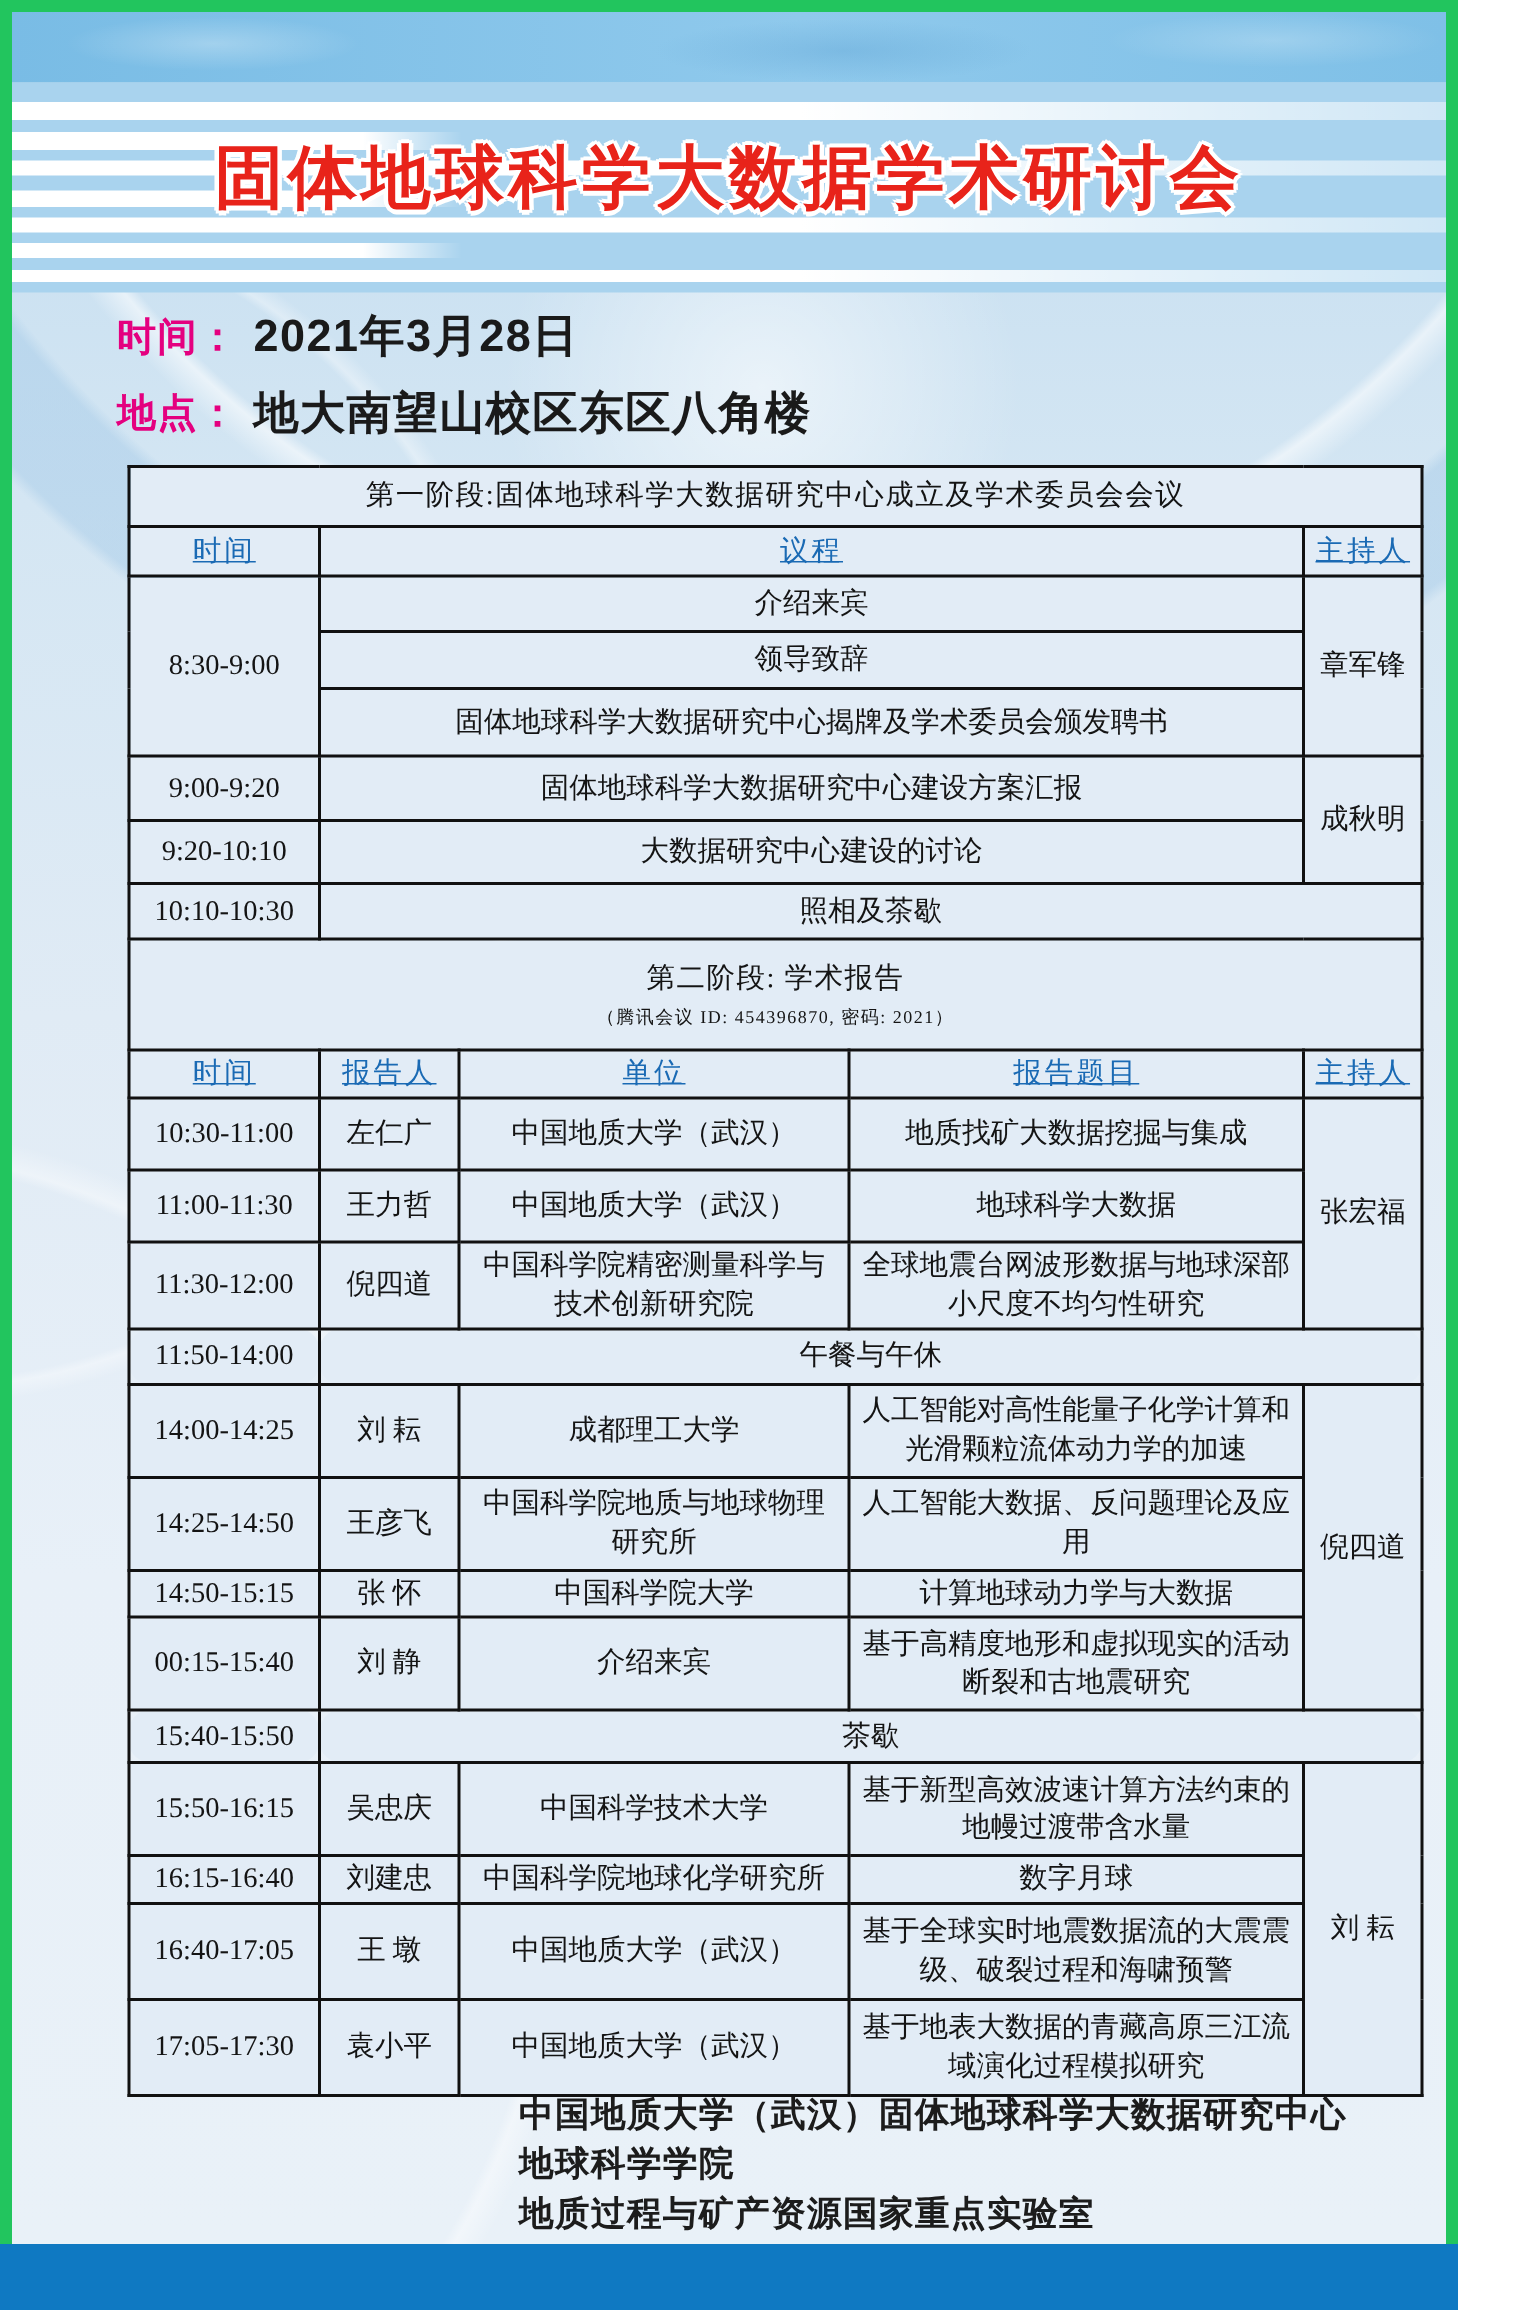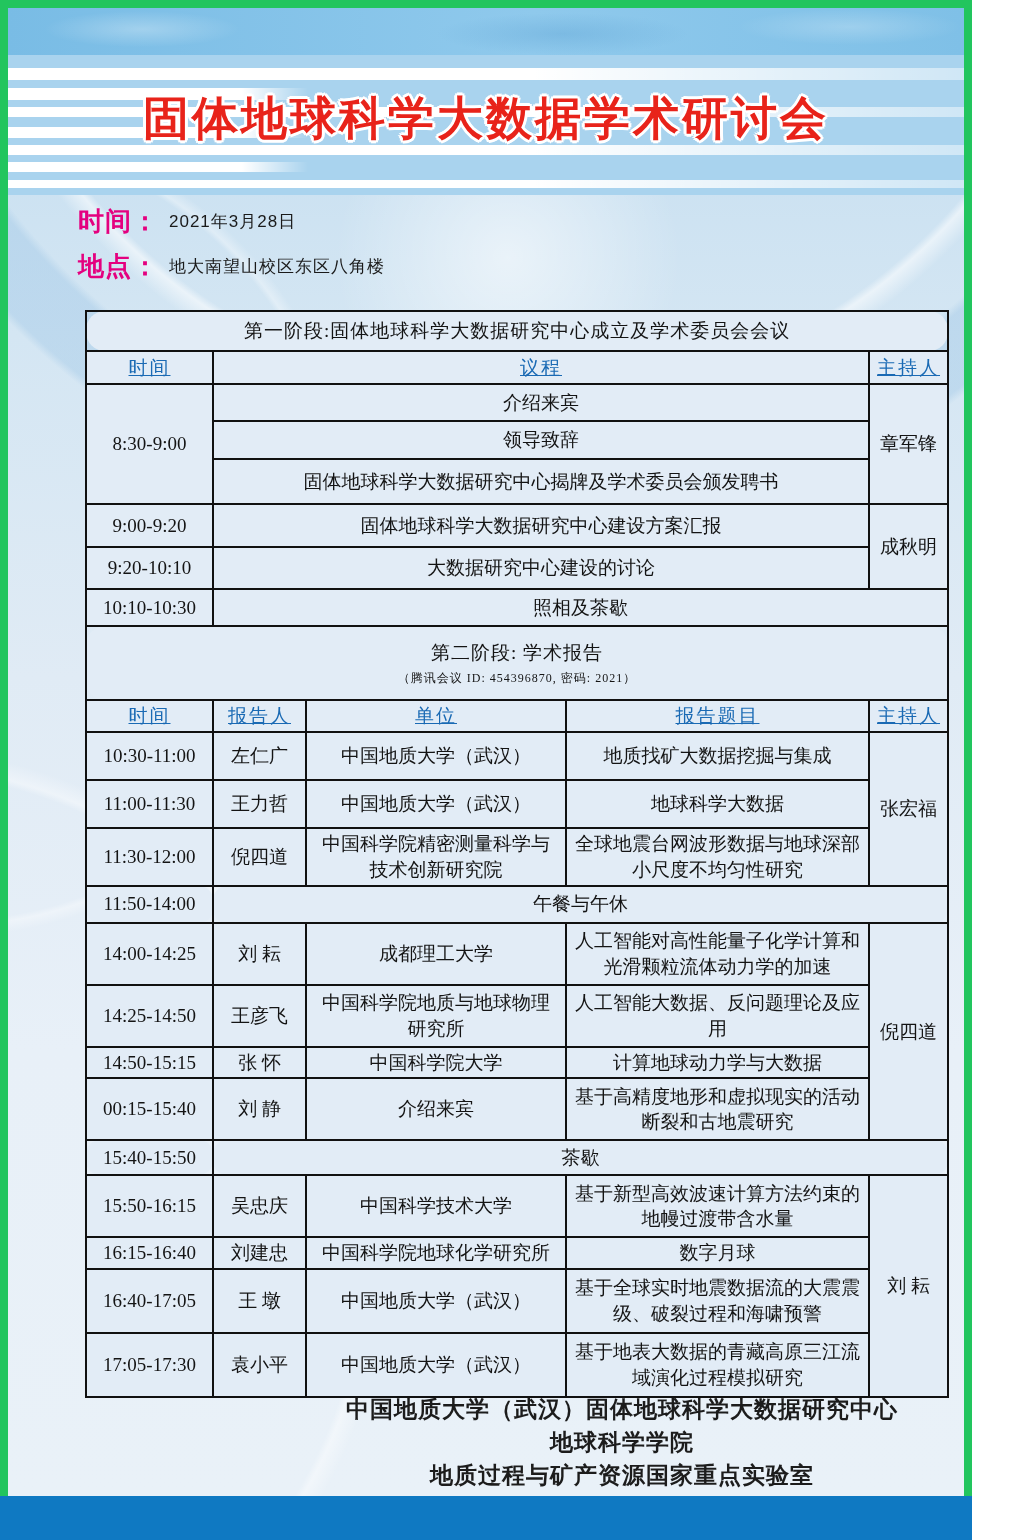--- a/index.html
+++ b/index.html
@@ -43,40 +43,40 @@
   .s7 { top:125px; height:8px; }
 
   .title { position:absolute; left:0; right:0; top:80px; text-align:center;
     font-size:46px; font-weight:bold; letter-spacing:3px; color:#e8231a;
     text-shadow:-3px 0 0 #fff,3px 0 0 #fff,0 -3px 0 #fff,0 3px 0 #fff,
                 -2px -2px 0 #fff,2px -2px 0 #fff,-2px 2px 0 #fff,2px 2px 0 #fff; }
 
   .meta { position:absolute; left:70px; top:196px; }
   .meta-row { display:flex; align-items:center; margin-bottom:10px; }
   .meta-label { color:#e4007f; font-weight:bold; font-size:26px; letter-spacing:1px; }
-  .meta-value { color:#1a1a1a; font-weight:normal; font-size:17px; margin-left:10px; letter-spacing:1px; }
+  .meta-value { color:#1a1a1a; font-weight:bold; font-size:30px; margin-left:10px; letter-spacing:1px; }
 
   
   .tablewrap { position:absolute; left:77px; top:302px; }
   table.sched { border-collapse:collapse; table-layout:fixed; width:862px;
     font-family:"Liberation Serif","DejaVu Serif",serif; color:#141414; }
   table.sched td, table.sched th { border:2px solid #111111; background:#e2ecf6;
     text-align:center; vertical-align:middle; padding:2px 6px; font-weight:normal;
     font-size:19px; line-height:1.35; overflow:hidden; }
-  td.band { background:#f8d0a3; font-size:21px; letter-spacing:1px;border-radius:19px; }
+  td.band { background:#f8d0a3; font-size:21px; letter-spacing:1px; }
   td.band .band-line2 { font-size:12px; margin-top:4px; }
   th.colhead { color:#1a6ab4; font-size:20px; letter-spacing:2px;text-decoration:underline; }
   td.timecell { font-size:20px; letter-spacing:0; white-space:nowrap; padding:2px 2px;margin-top:48px; }
   td.greencell { background:#dde6c4;border-radius:14px; }
   tr.rh40{height:40px} tr.rh33{height:33px} tr.rh37{height:37px} tr.rh38{height:38px}
   tr.rh45{height:45px} tr.rh43{height:43px} tr.rh42{height:42px} tr.rh74{height:74px}
   tr.rh28{height:28px} tr.rh48{height:48px} tr.rh58{height:58px} tr.rh62{height:62px}
   tr.rh27{height:27px} tr.rh35{height:35px} tr.rh64{height:64px}
 
-  .footer { position:absolute; right:66px; top:1385px; text-align:center;
+  .footer { position:absolute; right:66px; top:1385px; text-align:left;
     font-weight:bold; font-size:23px; line-height:33px; color:#1c1c1c; letter-spacing:1px; }
 
   .bottombar { position:absolute; left:0; right:0; bottom:0; height:44px; background:#0f79c2; }
 </style>
 </head>
 <body>
 
 <div id="poster">
 
   <div class="canvas">

